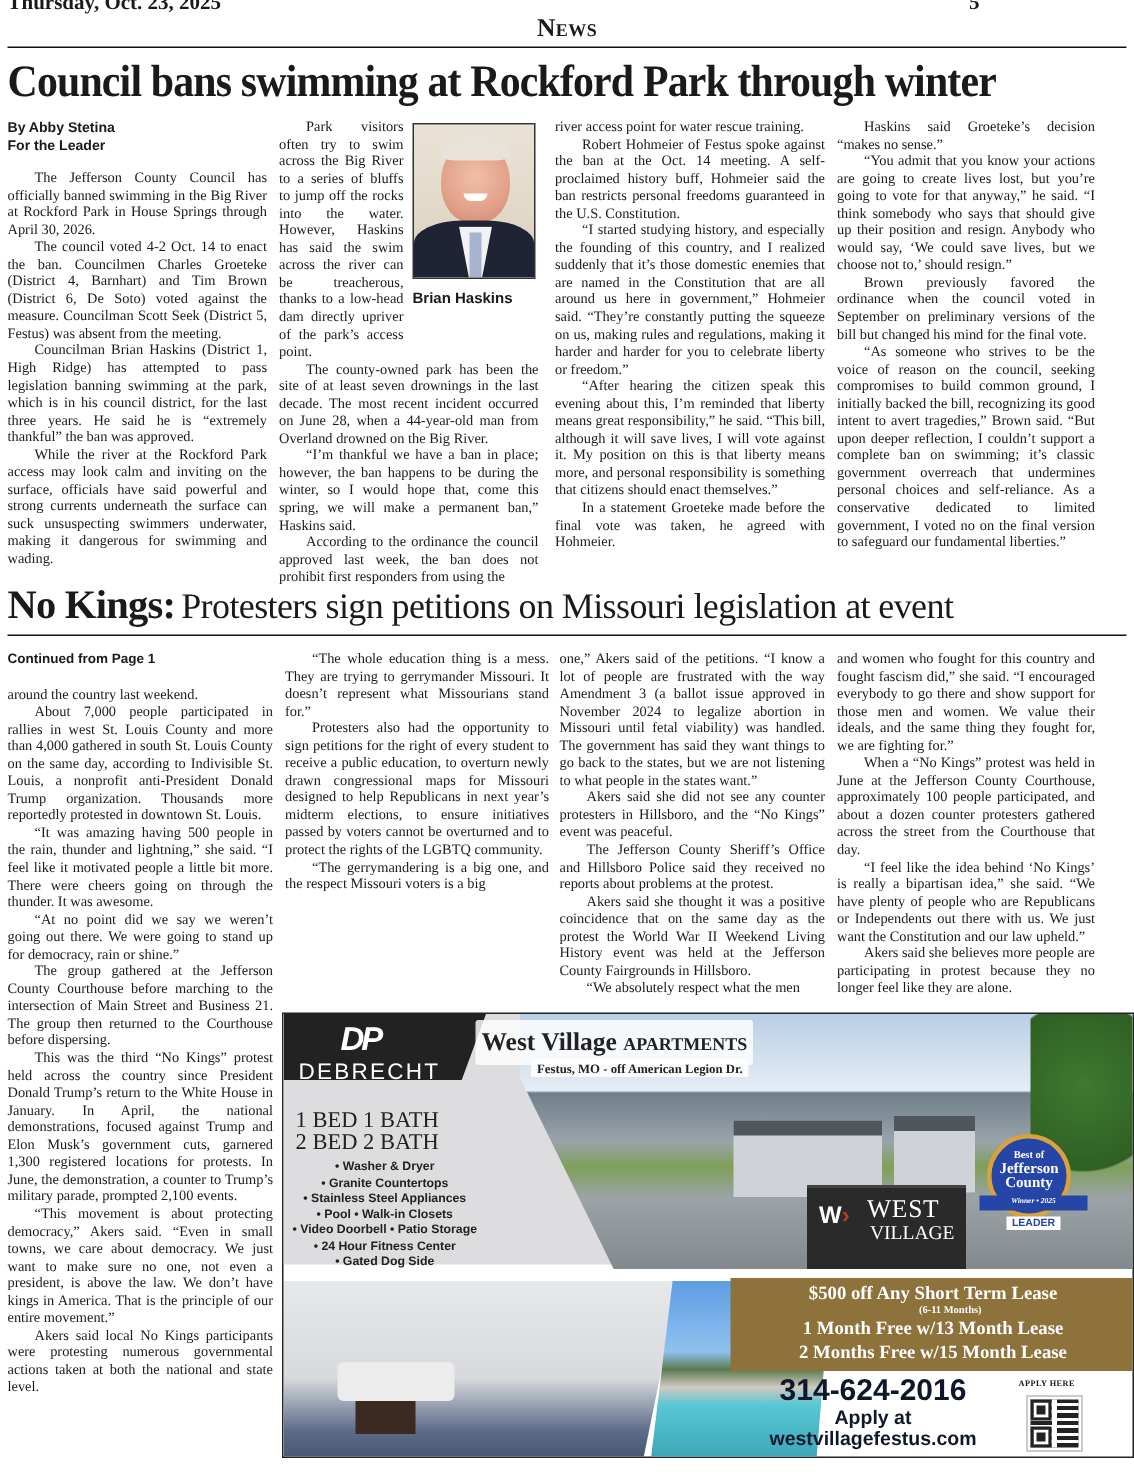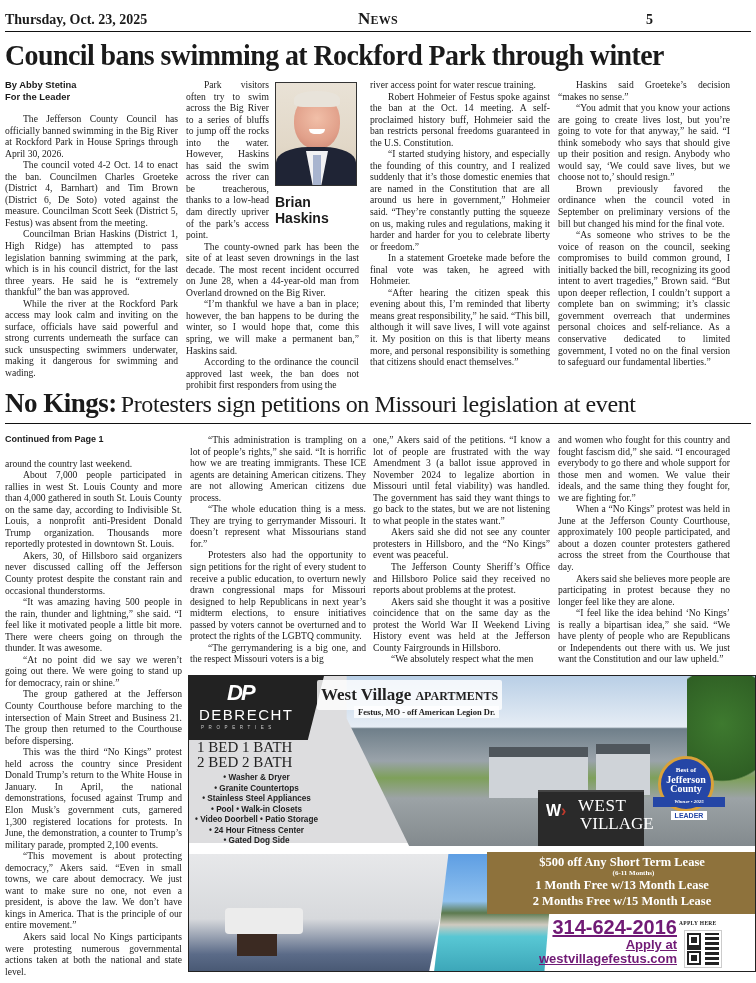--- a/index.html
+++ b/index.html
@@ -1,82 +1,82 @@
 <!DOCTYPE html>
 <html><head>
 <meta charset="utf-8">
 <style>
   * { box-sizing: border-box; margin: 0; padding: 0; }
   html, body { width: 756px; height: 983px; background: #fff; overflow: hidden; }
   body { font-family: "Liberation Serif", serif; color: #1a1a1a; position: relative; }
 
-  .folio { position: absolute; left: 5px; right: 5px; top: 8px; height: 24px; border-bottom: 1.5px solid #111; display: flex; align-items: flex-end; justify-content: space-between; padding-bottom: 3px; gap: 13px; }
+  .folio { position: absolute; left: 5px; right: 5px; top: 8px; height: 24px; border-bottom: 1.5px solid #111; display: flex; align-items: flex-end; justify-content: space-between; padding-bottom: 20px; gap: 13px; }
   .folio .date { font-weight: bold; font-size: 14px; }
   .folio .section { font-weight: bold; font-size: 17px; font-variant: small-caps; letter-spacing: 0.3px; position: absolute; left: 50%; transform: translateX(-50%); bottom: 2px; }
   .folio .right { font-weight: bold; font-size: 14px; display: flex; gap: 22px; flex-direction: column; }
 
   h1.headline { position: absolute; left: 5px; top: 36px; font-size: 30px; font-weight: bold; letter-spacing: -0.6px; line-height: 38px; white-space: nowrap; transform: scaleX(0.93); transform-origin: left top; }
 
   .col { position: absolute; font-size: 9.6px; line-height: 11.55px; text-align: justify; hyphens: auto; }
   .col p { text-indent: 18px; }
   .col p.noindent { text-indent: 0; }
   .byline { font-family: "Liberation Sans", sans-serif; font-weight: bold; font-size: 9.4px; line-height: 12px; margin-bottom: 10px; }
 
   .photo-wrap { position: absolute; left: 275px; top: 82px; width: 82px; }
   .photo { width: 82px; height: 104px; border: 1px solid #333; background: linear-gradient(#e9e2d6 0%, #e2d8c8 60%, #d8ccb8 100%); position: relative; overflow: hidden; }
   .photo .head { position: absolute; left: 18px; top: 10px; width: 46px; height: 56px; border-radius: 50% 50% 46% 46%; background: radial-gradient(circle at 50% 45%, #f1bfa8 0%, #e1a08a 60%, #c98270 100%); }
   .photo .hair { position: absolute; left: 18px; top: 8px; width: 46px; height: 16px; border-radius: 50% 50% 20% 20%; background: #e8e3da; }
   .photo .suit { position: absolute; left: 0; right: 0; bottom: 0; height: 38px; background: #1f2435; border-radius: 40% 40% 0 0; }
   .photo .shirt { position: absolute; left: 30px; bottom: 0; width: 22px; height: 34px; background: #f2f2f4; clip-path: polygon(0 0, 100% 0, 70% 100%, 30% 100%); }
   .photo .tie { position: absolute; left: 37px; bottom: 0; width: 8px; height: 30px; background: #a8b4cf; }
   .photo .smile { position: absolute; left: 33px; top: 46px; width: 16px; height: 5px; background: #fff; border-radius: 0 0 8px 8px; }
-  .caption { font-family: "Liberation Sans", sans-serif; font-weight: bold; font-size: 14px; margin-top: 8px; }
+  .caption { font-family: "Liberation Sans", sans-serif; font-weight: bold; font-size: 10px; margin-top: 8px; }
 
   .kicker { position: absolute; left: 5px; top: 388px; right: 5px; height: 36px; border-bottom: 1.5px solid #111; white-space: nowrap; }
   .kicker .lead { font-weight: bold; font-size: 27px; letter-spacing: -0.5px; }
   .kicker .rest { font-size: 24px; letter-spacing: -0.4px; }
   .kicker span { display: inline-block; transform-origin: left; }
   .continued { font-family: "Liberation Sans", sans-serif; font-weight: bold; font-size: 9px; margin-bottom: 12px; }
 
   
   .ad { position: absolute; left: 188px; top: 675px; width: 568px; height: 297px; border: 1px solid #222; overflow: hidden; background: #fff; }
   .ad .left-panel { position: absolute; left: 0; top: 0; width: 300px; height: 167px; background: #dddddf; }
-  .ad .logo-box { position: absolute; left: 0; top: 0; width: 135px; height: 64px; background: #222; clip-path: polygon(0 0, 100% 0, 88% 100%, 0 100%); }
+  .ad .logo-box { position: absolute; left: 0; top: 0; width: 135px; height: 44px; background: #222; clip-path: polygon(0 0, 100% 0, 88% 100%, 0 100%); }
   .ad .logo-dp { position: absolute; left: 38px; top: 4px; color: #fff; font-family: "Liberation Sans", sans-serif; font-weight: bold; font-style: italic; font-size: 22px; letter-spacing: -2px; }
   .ad .logo-name { position: absolute; left: 10px; top: 30px; color: #fff; font-family: "Liberation Sans", sans-serif; font-size: 15px; letter-spacing: 1.5px; }
   .ad .logo-sub { position: absolute; left: 12px; top: 49px; color: #ccc; font-family: "Liberation Sans", sans-serif; font-size: 4.5px; letter-spacing: 4.6px; }
   .ad .beds { position: absolute; left: 8px; top: 64px; font-size: 15px; line-height: 15px; color: #222; }
   .ad .amen { position: absolute; left: 0; top: 97px; width: 135px; text-align: center; font-family: "Liberation Sans", sans-serif; font-weight: bold; font-size: 8.2px; line-height: 10.5px; color: #222; }
   .ad .photo-exterior { position: absolute; left: 122px; top: 0; width: 446px; height: 170px; background: linear-gradient(180deg, #b9cfe6 0%, #e6edf5 30%, #6f7f8a 31%, #9aa3aa 50%, #7ea05a 60%, #9ca3a6 72%, #838a8e 100%); clip-path: polygon(8% 0, 100% 0, 100% 100%, 22% 100%, 8% 25%); }
   .ad .house { position: absolute; background: #cfd3d8; border-top: 10px solid #4f565c; }
   .ad .trees { position: absolute; right: 0; top: 0; width: 70px; height: 120px; background: radial-gradient(circle at 50% 40%, #3e7a2f 0%, #2f5f24 70%, transparent 72%); }
   .ad .title { position: absolute; left: 128px; top: 4px; font-size: 17px; font-weight: bold; color: #222; background: rgba(255,255,255,0.82); padding: 5px 4px; border-radius: 2px; white-space: nowrap; }
   .ad .title small { font-size: 12px; font-variant: small-caps; }
   .ad .subtitle { position: absolute; left: 165px; top: 30px; font-size: 8.5px; font-weight: bold; color: #222; background: rgba(255,255,255,0.82); padding: 1px 4px; white-space: nowrap; }
   .ad .sign { position: absolute; left: 349px; top: 114px; width: 106px; height: 56px; background: #2a2a2a; border-top: 2px solid #444; color: #fff; }
   .ad .sign .w1 { position: absolute; left: 40px; top: 4px; font-size: 17px; letter-spacing: 0.5px; }
-  .ad .sign .w2 { position: absolute; left: 42px; top: 22px; font-size: 17px; }
+  .ad .sign .w2 { position: absolute; left: 42px; top: 22px; font-size: 13px; }
   .ad .sign .wlogo { position: absolute; left: 8px; top: 10px; font-family: "Liberation Sans", sans-serif; font-weight: bold; font-size: 16px; color: #fff; }
   .ad .sign .wlogo b { color: #c0392b; }
   .ad .badge { position: absolute; left: 469px; top: 80px; width: 56px; height: 56px; border-radius: 50%; background: #2546a6; border: 3px solid #d9a23a; color: #fff; text-align: center; font-family: "Liberation Serif", serif; font-weight: bold; line-height: 9px; padding-top: 7px; }
   .ad .badge .b1 { font-size: 7px; }
   .ad .badge .b2 { font-size: 10px; }
   .ad .badge .b3 { font-size: 10px; }
   .ad .badge .ribbon { position: absolute; left: -8px; top: 38px; width: 72px; height: 10px; background: #2546a6; font-size: 5px; line-height: 10px; font-style: italic; }
   .ad .badge .leader { position: absolute; left: 10px; top: 52px; width: 36px; height: 9px; background: #fff; color: #2546a6; font-size: 7px; line-height: 9px; font-family: "Liberation Sans", sans-serif; }
   .ad .interior { position: absolute; left: 0; top: 178px; width: 300px; height: 118px; background: linear-gradient(180deg, #e7e8ea 0%, #d7d9dc 55%, #5b6b88 85%, #485873 100%); clip-path: polygon(0 0, 88% 0, 80% 100%, 0 100%); }
   .ad .sofa { position: absolute; left: 36px; top: 232px; width: 78px; height: 26px; background: #ececec; border-radius: 4px; }
   .ad .table { position: absolute; left: 48px; top: 258px; width: 40px; height: 22px; background: #3b2a22; }
   .ad .pool { position: absolute; left: 245px; top: 178px; width: 120px; height: 118px; background: linear-gradient(180deg, #5e9ee3 0%, #8fc1ef 40%, #5c7a4f 50%, #cfcac0 60%, #58c7d4 70%, #3ca6b8 100%); clip-path: polygon(12% 0, 100% 0, 92% 100%, 0 100%); }
   .ad .promo { position: absolute; left: 298px; top: 176px; width: 270px; height: 62px; background: #8e723c; color: #fff; text-align: center; font-weight: bold; }
   .ad .promo .p1 { font-size: 12.5px; line-height: 14px; margin-top: 3px; }
   .ad .promo .p2 { font-size: 7px; line-height: 8px; padding-left: 23px; }
   .ad .promo .p3 { font-size: 12.5px; line-height: 16px; }
   .ad .promo .p4 { font-size: 12.5px; line-height: 16px; }
-  .ad .contact { position: absolute; left: 298px; top: 240px; width: 190px; text-align: right; color: #701a75; font-family: "Liberation Sans", sans-serif; font-weight: bold; text-decoration: underline; }
+  .ad .contact { position: absolute; left: 298px; top: 240px; width: 190px; text-align: center; color: #0f172a; font-family: "Liberation Sans", sans-serif; font-weight: bold; }
   .ad .contact .phone { font-size: 20px; line-height: 22px; }
   .ad .contact .apply { font-size: 13px; line-height: 14px; }
   .ad .contact .url { font-size: 13px; line-height: 14px; }
   .ad .qr-label { position: absolute; left: 490px; top: 244px; font-size: 5.5px; font-weight: bold; letter-spacing: 0.3px; }
   .ad .qr { position: absolute; left: 496px; top: 255px; width: 36px; height: 36px; background:
       linear-gradient(90deg, transparent 45%, #fff 45%, #fff 55%, transparent 55%),
       repeating-linear-gradient(0deg, #222 0 3px, #fff 3px 5px),
       #222; border: 2px solid #fff; outline: 1px solid #ccc; }
   .ad .qr::before, .ad .qr::after { content: ""; position: absolute; width: 10px; height: 10px; border: 2px solid #222; background: #fff; box-shadow: inset 0 0 0 2px #fff, inset 0 0 0 5px #222; }
   .ad .qr::before { left: 0; top: 0; }
@@ -123,69 +123,67 @@
     <div class="shirt"></div>
     <div class="tie"></div>
   </div>
   <div class="caption">Brian Haskins</div>
 </div>
 
 <div class="col" style="left:370px; top:79px; width:180px;">
   <p class="noindent">river access point for water rescue training.</p>
   <p>Robert Hohmeier of Festus spoke against the ban at the Oct. 14 meeting. A self-proclaimed history buff, Hohmeier said the ban restricts personal freedoms guaranteed in the U.S. Constitution.</p>
   <p>“I started studying history, and especially the founding of this country, and I realized suddenly that it’s those domestic enemies that are named in the Constitution that are all around us here in government,” Hohmeier said. “They’re constantly putting the squeeze on us, making rules and regulations, making it harder and harder for you to celebrate liberty or freedom.”</p>
+  <p>“After hearing the citizen speak this evening about this, I’m reminded that liberty means great responsibility,” he said. “This bill, although it will save lives, I will vote against it. My position on this is that liberty means more, and personal responsibility is something that citizens should enact themselves.”</p>
   <p>In a statement Groeteke made before the final vote was taken, he agreed with Hohmeier.</p>
-  <p>“After hearing the citizen speak this evening about this, I’m reminded that liberty means great responsibility,” he said. “This bill, although it will save lives, I will vote against it. My position on this is that liberty means more, and personal responsibility is something that citizens should enact themselves.”</p>
 </div>
 
 <div class="col" style="left:558px; top:79px; width:172px;">
   <p>Haskins said Groeteke’s decision “makes no sense.”</p>
   <p>“You admit that you know your actions are going to create lives lost, but you’re going to vote for that anyway,” he said. “I think somebody who says that should give up their position and resign. Anybody who would say, ‘We could save lives, but we choose not to,’ should resign.”</p>
   <p>Brown previously favored the ordinance when the council voted in September on preliminary versions of the bill but changed his mind for the final vote.</p>
   <p>“As someone who strives to be the voice of reason on the council, seeking compromises to build common ground, I initially backed the bill, recognizing its good intent to avert tragedies,” Brown said. “But upon deeper reflection, I couldn’t support a complete ban on swimming; it’s classic government overreach that undermines personal choices and self-reliance. As a conservative dedicated to limited government, I voted no on the final version to safeguard our fundamental liberties.”</p>
 </div>
 
 <div class="kicker">
   <span class="lead">No Kings:</span>
   <span class="rest">Protesters sign petitions on Missouri legislation at event</span>
 </div>
 
 <div class="col" style="left:5px; top:434px; width:177px;">
   <div class="continued">Continued from Page 1</div>
   <p class="noindent">around the country last weekend.</p>
   <p>About 7,000 people participated in rallies in west St. Louis County and more than 4,000 gathered in south St. Louis County on the same day, according to Indivisible St. Louis, a nonprofit anti-President Donald Trump organization. Thousands more reportedly protested in downtown St. Louis.</p>
-  <p>Akers, 30, of Hillsboro said organizers never discussed calling off the Jefferson County protest despite the constant rain and occasional thunderstorms.</p>
   <p>“It was amazing having 500 people in the rain, thunder and lightning,” she said. “I feel like it motivated people a little bit more. There were cheers going on through the thunder. It was awesome.</p>
   <p>“At no point did we say we weren’t going out there. We were going to stand up for democracy, rain or shine.”</p>
   <p>The group gathered at the Jefferson County Courthouse before marching to the intersection of Main Street and Business 21. The group then returned to the Courthouse before dispersing.</p>
   <p>This was the third “No Kings” protest held across the country since President Donald Trump’s return to the White House in January. In April, the national demonstrations, focused against Trump and Elon Musk’s government cuts, garnered 1,300 registered locations for protests. In June, the demonstration, a counter to Trump’s military parade, prompted 2,100 events.</p>
   <p>“This movement is about protecting democracy,” Akers said. “Even in small towns, we care about democracy. We just want to make sure no one, not even a president, is above the law. We don’t have kings in America. That is the principle of our entire movement.”</p>
   <p>Akers said local No Kings participants were protesting numerous governmental actions taken at both the national and state level.</p>
 </div>
 
 <div class="col" style="left:190px; top:434px; width:176px;">
-  <p>“This administration is trampling on a lot of people’s rights,” she said. “It is horrific how we are treating immigrants. These ICE agents are detaining American citizens. They are not allowing American citizens due process.</p>
   <p>“The whole education thing is a mess. They are trying to gerrymander Missouri. It doesn’t represent what Missourians stand for.”</p>
   <p>Protesters also had the opportunity to sign petitions for the right of every student to receive a public education, to overturn newly drawn congressional maps for Missouri designed to help Republicans in next year’s midterm elections, to ensure initiatives passed by voters cannot be overturned and to protect the rights of the LGBTQ community.</p>
   <p>“The gerrymandering is a big one, and the respect Missouri voters is a big</p>
 </div>
 
 <div class="col" style="left:373px; top:434px; width:177px;">
   <p class="noindent">one,” Akers said of the petitions. “I know a lot of people are frustrated with the way Amendment 3 (a ballot issue approved in November 2024 to legalize abortion in Missouri until fetal viability) was handled. The government has said they want things to go back to the states, but we are not listening to what people in the states want.”</p>
   <p>Akers said she did not see any counter protesters in Hillsboro, and the “No Kings” event was peaceful.</p>
   <p>The Jefferson County Sheriff’s Office and Hillsboro Police said they received no reports about problems at the protest.</p>
   <p>Akers said she thought it was a positive coincidence that on the same day as the protest the World War II Weekend Living History event was held at the Jefferson County Fairgrounds in Hillsboro.</p>
   <p>“We absolutely respect what the men</p>
 </div>
 
 <div class="col" style="left:558px; top:434px; width:172px;">
-  <p class="noindent">and women who fought for this country and fought fascism did,” she said. “I encouraged everybody to go there and whole support for those men and women. We value their ideals, and the same thing they fought for, we are fighting for.”</p>
+  <p class="noindent">and women who fought for this country and fought fascism did,” she said. “I encouraged everybody to go there and show support for those men and women. We value their ideals, and the same thing they fought for, we are fighting for.”</p>
   <p>When a “No Kings” protest was held in June at the Jefferson County Courthouse, approximately 100 people participated, and about a dozen counter protesters gathered across the street from the Courthouse that day.</p>
+  <p>“I feel like the idea behind ‘No Kings’ is really a bipartisan idea,” she said. “We have plenty of people who are Republicans or Independents out there with us. We just want the Constitution and our law upheld.”</p>
   <p>Akers said she believes more people are participating in protest because they no longer feel like they are alone.</p>
-  <p>“I feel like the idea behind ‘No Kings’ is really a bipartisan idea,” she said. “We have plenty of people who are Republicans or Independents out there with us. We just want the Constitution and our law upheld.”</p>
 </div>
 
 <div class="ad">
   <div class="left-panel"></div>
   <div class="photo-exterior">
     <div class="house" style="left:40%; top:42%; width:22%; height:30%;"></div>
     <div class="house" style="left:64%; top:40%; width:12%; height:30%;"></div>
     <div class="trees"></div>
   </div>
   <div class="logo-box">

